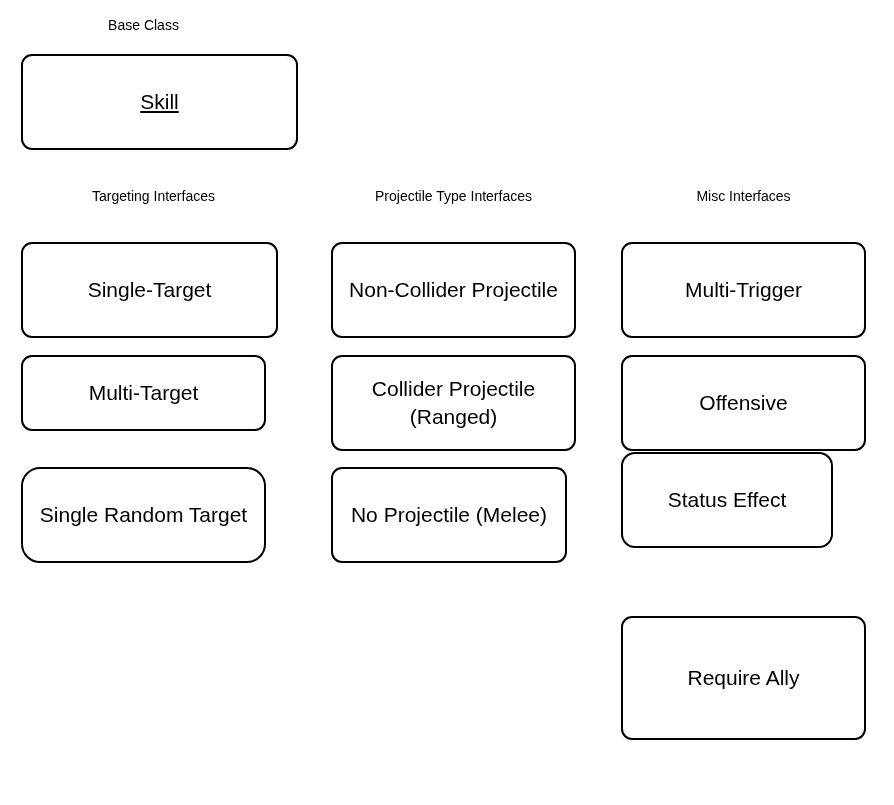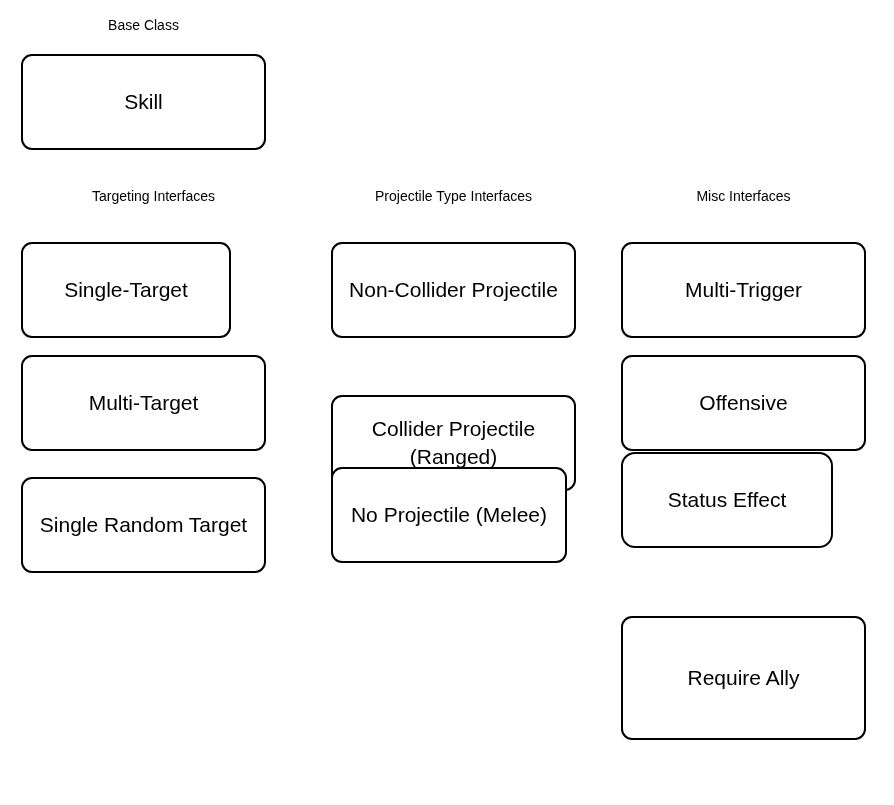--- a/index.html
+++ b/index.html
@@ -41,35 +41,35 @@
   }
   .node-label {
     font-size: 21px;
     line-height: 28px;
     color: #000000;
     padding: 0 6px;
     white-space: pre-line;
   }
   
   #header-base      { left: 21px;  top: 12px;  width: 245px; }
-  #node-skill       { left: 21px;  top: 54px;  width: 245px; height: 96px; }
+  #node-skill       { left: 21px;  top: 54px;  width: 277px; height: 96px; text-decoration: underline; }
 
   
   #header-targeting { left: 31px;  top: 183px; width: 245px; }
   #header-projectile{ left: 331px; top: 183px; width: 245px; }
   #header-misc      { left: 621px; top: 183px; width: 245px; }
 
   
-  #node-t0 { left: 21px; top: 242px; width: 210px; height: 96px; text-align: center; }
-  #node-t1 { left: 21px; top: 355px; width: 245px; height: 96px; }
-  #node-t2 { left: 21px; top: 477px; width: 245px; height: 96px; }
+  #node-t0 { left: 21px; top: 242px; width: 257px; height: 96px; text-align: center; }
+  #node-t1 { left: 21px; top: 355px; width: 245px; height: 76px; }
+  #node-t2 { left: 21px; top: 467px; width: 245px; height: 96px; border-radius: 19px; }
 
   
   #node-p0 { left: 331px; top: 242px; width: 245px; height: 96px; }
-  #node-p1 { left: 331px; top: 355px; width: 245px; height: 96px; margin-top: 40px; }
+  #node-p1 { left: 331px; top: 355px; width: 245px; height: 96px; }
   #node-p2 { left: 331px; top: 467px; width: 236px; height: 96px; }
 
   
   #node-m0 { left: 621px; top: 242px; width: 245px; height: 96px; }
   #node-m1 { left: 621px; top: 355px; width: 245px; height: 96px; }
   #node-m2 { left: 621px; top: 452px; width: 212px; height: 96px; border-radius: 14px; }
   #node-m3 { left: 621px; top: 600px; width: 245px; height: 124px; margin-top: 16px; }
   #node-m4 { left: 621px; top: 692px; width: 245px; height: 96px; }
 </style>
 </head>

